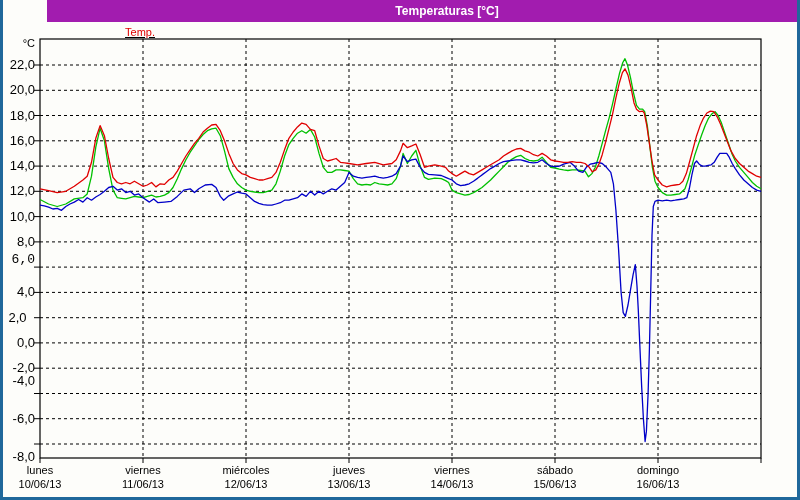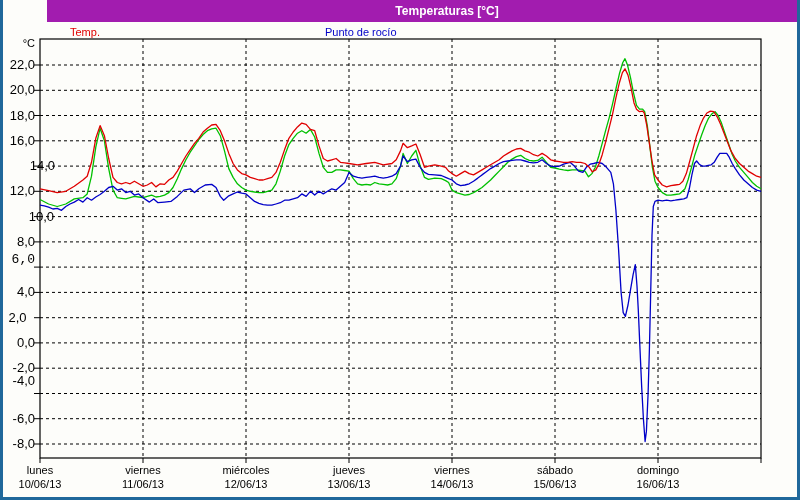--- a/index.html
+++ b/index.html
@@ -1,41 +1,38 @@
 <!DOCTYPE html>
 <html><head>
 <meta charset="utf-8">
 <style>
   html,body{margin:0;padding:0;background:#d0d0d0;font-family:"Liberation Sans",sans-serif;}
   #screen{position:relative;width:800px;height:500px;background:#fdfdfa;overflow:hidden;}
   #titlebar{position:absolute;left:0;top:0;width:800px;height:22px;line-height:22px;
             text-align:center;color:#ffffff;font-size:12px;font-weight:bold;}
   #frame-overlay{position:absolute;left:0;top:0;width:800px;height:500px;box-sizing:border-box;
                  border-left:3px solid;border-right:3px solid;border-bottom:3px solid;pointer-events:none;}
-  .legend-item{position:absolute;top:26px;width:140px;height:14px;font-size:11px;}
+  .legend-item{position:absolute;top:26px;width:140px;height:14px;font-size:11px;text-align:center;text-decoration:underline;}
   #unit-label{position:absolute;left:0;top:37px;width:35px;font-size:11px;text-align:right;color:#000;}
   .ylabel{position:absolute;left:0;width:35px;font-size:13px;text-align:right;color:#000;height:14px;line-height:14px;}
   .xday{position:absolute;width:102px;text-align:center;color:#000;}
   .xday .dname{position:absolute;left:0;top:0;width:102px;font-size:11px;height:14px;line-height:14px;}
   .xday .ddate{position:absolute;left:0;top:14px;width:102px;font-size:11px;height:14px;line-height:14px;}
   svg{position:absolute;left:0;top:0;}
 </style>
 </head>
 <body>
 
 <div id="screen">
   <div id="titlebar" style="background: #a21caf; margin-left: 47px;">
     <span>Temperaturas [°C]</span>
   </div>
 
   <div class="legend-item" style="left:70px;">
     <span style="color: rgb(224, 0, 0);">Temp.</span>
-  </div>
-  <div class="legend-item" style="left:325px;">
-    <span style="color: rgb(0, 0, 200);">Punto de rocío</span>
   </div>
 
   <div id="unit-label">°C</div>
 
   <svg id="plot" width="800" height="500" viewBox="0 0 800 500">
       <line x1="40" y1="65.0" x2="761" y2="65.0" stroke="#000000" stroke-width="1" stroke-dasharray="3 3"></line>
       <line x1="34" y1="65.0" x2="40" y2="65.0" stroke="#000" stroke-width="1"></line>
       <line x1="40" y1="90.3" x2="761" y2="90.3" stroke="#000000" stroke-width="1" stroke-dasharray="3 3"></line>
       <line x1="34" y1="90.3" x2="40" y2="90.3" stroke="#000" stroke-width="1"></line>
       <line x1="40" y1="115.5" x2="761" y2="115.5" stroke="#000000" stroke-width="1" stroke-dasharray="3 3"></line>
@@ -84,32 +81,32 @@
       <polyline points="40.0,199.5 48.6,204.0 57.2,206.5 65.8,204.0 74.3,198.9 82.9,197.7 87.2,193.9 91.5,176.2 95.8,147.1 100.1,128.2 104.4,140.8 108.7,168.6 113.0,190.1 117.3,197.7 121.5,198.3 125.8,198.9 130.1,197.7 134.4,196.4 138.7,197.0 143.0,197.7 147.3,196.4 151.6,195.1 155.9,197.0 160.2,196.4 164.5,195.1 168.8,192.6 173.0,187.5 177.3,178.7 181.6,168.6 185.9,159.8 190.2,152.2 194.5,145.9 198.8,139.5 203.1,134.5 207.4,130.7 211.7,128.8 216.0,128.2 220.3,135.7 224.5,150.9 228.8,168.6 233.1,177.4 237.4,183.8 241.7,187.5 246.0,190.1 250.3,191.3 254.6,192.0 258.9,192.6 263.2,192.6 267.5,191.3 271.8,190.1 276.0,183.8 280.3,171.1 284.6,156.0 288.9,144.6 293.2,138.3 297.5,133.2 301.8,130.7 306.1,133.2 310.4,129.4 314.7,137.0 319.0,153.4 323.3,167.3 327.5,172.4 331.8,172.4 336.1,169.9 340.4,169.9 344.7,170.5 349.0,171.1 351.1,174.9 353.3,178.7 357.6,183.8 361.9,185.0 366.2,184.4 370.5,185.0 374.8,182.5 379.0,183.8 383.3,184.4 387.6,185.0 391.9,183.8 396.2,178.7 400.5,166.1 403.1,153.4 407.4,163.5 411.7,156.0 415.9,150.3 420.2,166.1 424.5,177.4 428.4,179.3 434.8,178.1 441.3,178.7 445.6,180.6 448.6,182.5 452.0,190.1 456.3,192.6 460.6,193.9 464.9,195.1 469.2,194.5 473.5,192.6 477.8,190.1 482.0,187.5 486.3,183.8 490.6,180.0 494.9,175.5 499.2,171.1 503.5,166.7 507.8,162.3 512.1,159.1 516.4,156.6 520.7,155.3 525.0,158.5 529.3,160.4 533.5,161.0 537.8,160.4 542.1,157.2 546.4,162.3 550.7,167.3 555.0,168.0 559.3,169.2 563.6,169.9 567.9,170.5 572.2,169.9 576.5,169.9 580.8,170.5 585.0,171.1 588.5,176.8 591.9,173.6 595.3,167.3 598.8,156.0 602.2,143.3 605.6,130.7 609.1,118.1 612.5,104.2 615.9,89.0 619.4,73.8 622.8,62.5 625.0,58.7 627.5,65.0 630.5,77.6 633.5,92.8 636.5,105.4 639.5,109.2 642.6,109.2 644.7,111.7 647.3,125.6 649.8,145.9 652.4,167.3 655.0,181.2 658.0,187.5 662.3,192.6 666.6,195.1 670.9,195.1 675.2,194.5 679.5,193.9 685.0,188.8 688.0,180.0 691.5,167.3 694.9,154.7 698.3,144.6 701.8,134.5 705.2,125.6 708.6,118.1 712.1,113.6 715.1,111.7 718.1,115.5 721.5,123.1 724.9,133.2 728.4,143.3 731.8,153.4 735.3,161.0 739.5,167.3 743.8,172.4 748.1,177.4 752.4,182.5 756.7,186.3 761.0,188.8" fill="none" stroke="#00C000" stroke-width="1.3" stroke-linejoin="round"></polyline>
       <polyline points="40.0,205.2 44.3,205.9 48.6,207.1 52.9,209.0 57.2,208.4 61.5,210.3 65.8,206.5 70.0,204.0 74.3,202.1 78.6,199.5 82.9,202.1 87.2,197.7 91.5,200.2 95.8,197.0 100.1,194.5 104.4,191.3 108.7,187.5 113.0,186.3 117.3,190.1 121.5,188.8 125.8,192.6 130.1,191.3 134.4,195.1 138.7,193.9 143.0,197.7 149.4,202.1 153.7,198.9 158.0,202.7 164.5,202.1 170.9,201.4 177.3,196.4 183.8,190.1 190.2,188.8 194.5,192.6 198.8,188.8 205.2,185.0 211.7,184.4 216.0,187.5 220.3,196.4 223.7,200.2 228.8,195.8 233.1,193.9 237.4,192.0 241.7,193.2 246.0,193.9 250.3,197.7 254.6,201.4 258.9,203.3 263.2,204.6 267.5,205.2 271.8,205.2 276.0,204.0 280.3,202.7 284.6,200.2 288.9,200.2 293.2,198.9 297.5,197.7 301.8,193.9 306.1,196.4 310.4,191.3 314.7,195.1 319.0,191.3 323.3,193.9 327.5,191.3 331.8,188.8 336.1,190.1 340.4,186.3 344.7,182.5 349.0,172.4 353.3,176.2 357.6,177.4 361.9,178.1 366.2,177.4 370.5,176.8 374.8,176.2 379.0,177.4 383.3,178.1 387.6,177.4 391.9,176.2 396.2,173.6 400.5,166.1 403.1,156.0 407.4,161.6 411.7,159.8 415.9,159.1 420.2,167.3 424.5,172.4 428.4,174.3 434.8,174.9 441.3,175.5 445.6,177.4 448.6,178.7 452.0,180.0 456.3,183.8 460.6,185.6 464.9,185.0 469.2,183.8 473.5,181.2 477.8,178.1 482.0,174.9 486.3,171.8 490.6,168.6 494.9,166.1 499.2,163.5 503.5,161.6 507.8,161.0 512.1,160.4 516.4,159.8 520.7,159.8 525.0,161.0 529.3,162.3 533.5,162.9 537.8,162.3 542.1,159.8 546.4,163.5 550.7,166.1 555.0,166.7 559.3,166.1 563.6,164.2 570.0,162.3 574.3,166.1 578.6,171.1 582.9,172.4 586.3,167.3 590.2,164.2 593.6,163.5 597.9,162.3 602.2,163.5 606.5,167.3 610.8,172.4 613.4,183.8 615.9,210.3 618.5,248.2 621.1,292.4 623.2,312.6 625.4,316.4 628.0,305.0 630.5,289.9 633.1,274.7 635.3,264.6 637.0,286.1 638.3,310.1 640.0,349.3 641.7,387.1 643.4,418.7 645.1,441.5 646.4,431.4 648.1,393.5 649.4,349.3 650.7,292.4 652.0,235.6 653.3,206.5 655.0,201.4 658.0,200.2 662.3,200.8 666.6,200.2 670.9,200.8 675.2,200.2 679.5,199.5 683.8,198.9 686.8,197.7 689.3,188.8 691.9,174.9 694.5,163.5 696.6,161.0 699.2,164.2 702.2,166.1 705.2,166.1 708.2,165.4 711.2,164.8 714.2,162.3 717.2,157.2 719.8,153.4 723.2,153.4 726.7,153.4 729.2,157.2 732.2,163.5 735.3,168.6 739.5,174.9 743.8,180.0 748.1,183.8 752.4,187.5 756.7,190.1 761.0,191.3" fill="none" stroke="#0000C8" stroke-width="1.3" stroke-linejoin="round"></polyline>
       <polyline points="40.0,188.8 48.6,190.7 57.2,192.6 65.8,191.3 74.3,186.3 82.9,180.0 87.2,176.2 91.5,162.3 95.8,138.3 100.1,125.6 104.4,135.7 108.7,158.5 113.0,177.4 117.3,182.5 121.5,183.8 125.8,182.5 130.1,183.8 134.4,181.2 138.7,183.8 143.0,186.3 147.3,185.0 151.6,182.5 155.9,186.9 160.2,183.8 164.5,184.4 168.8,180.0 173.0,177.4 177.3,171.1 181.6,163.5 185.9,156.0 190.2,149.6 194.5,143.3 198.8,138.3 203.1,132.0 207.4,128.2 211.7,125.0 216.0,124.4 220.3,130.7 224.5,140.8 228.8,153.4 233.1,163.5 237.4,169.9 241.7,173.6 246.0,174.9 250.3,177.4 254.6,178.7 258.9,180.0 263.2,180.0 267.5,178.7 271.8,177.4 276.0,172.4 280.3,162.3 284.6,149.6 288.9,138.3 293.2,132.0 297.5,126.9 301.8,123.1 306.1,124.4 310.4,129.4 314.7,130.7 319.0,145.9 323.3,158.5 327.5,161.0 331.8,159.8 336.1,158.5 340.4,162.3 344.7,162.9 349.0,163.5 357.6,164.8 366.2,163.5 374.8,162.3 383.3,164.8 391.9,163.5 396.2,159.8 400.5,150.9 403.1,143.3 407.4,147.7 411.7,145.9 415.9,144.0 420.2,154.7 424.5,167.3 428.4,166.1 434.8,164.8 441.3,166.1 445.6,167.3 448.6,171.1 452.0,173.6 456.3,176.2 460.6,173.6 464.9,171.1 469.2,173.6 473.5,174.9 477.8,172.4 482.0,169.9 486.3,167.3 490.6,164.8 494.9,162.3 499.2,159.8 503.5,156.0 507.8,153.4 512.1,150.9 516.4,149.0 520.7,148.4 525.0,150.9 529.3,152.2 533.5,154.7 537.8,156.0 542.1,153.4 546.4,156.0 550.7,159.8 555.0,161.0 559.3,161.6 563.6,162.3 567.9,162.3 572.2,161.6 576.5,162.3 580.8,162.3 585.0,163.5 589.3,167.3 592.3,171.8 595.8,169.9 599.2,163.5 602.2,154.7 605.6,142.1 609.1,128.2 612.5,114.3 615.9,97.8 619.4,82.7 622.4,72.6 625.0,68.8 628.0,75.1 631.0,87.7 634.0,102.9 636.5,109.2 639.5,111.7 642.6,111.1 644.3,113.0 646.8,125.6 649.4,143.3 652.0,161.0 654.6,174.9 658.0,180.0 662.3,185.0 666.6,186.9 670.9,185.6 675.2,185.0 679.5,184.4 682.9,181.2 686.3,173.6 689.8,161.0 693.2,148.4 696.6,135.7 700.1,125.6 703.5,118.1 706.9,113.0 710.4,111.1 713.8,111.7 717.2,116.8 720.7,124.4 724.1,133.2 727.5,142.1 731.0,150.9 735.3,158.5 739.5,163.5 743.8,167.3 748.1,171.1 752.4,173.6 756.7,176.2 761.0,177.4" fill="none" stroke="#E00000" stroke-width="1.3" stroke-linejoin="round"></polyline>
     </svg>
 
   <div id="ylabels">
       <div class="ylabel" style="top: 58px;">22,0</div>
       <div class="ylabel" style="top: 83.2667px;">20,0</div>
       <div class="ylabel" style="top: 108.533px;">18,0</div>
       <div class="ylabel" style="top: 133.8px;">16,0</div>
-      <div class="ylabel" style="top: 159.067px; padding-left: 20px;">14,0</div>
+      <div class="ylabel" style="top: 159.067px;">14,0</div>
       <div class="ylabel" style="top: 184.333px;">12,0</div>
-      <div class="ylabel" style="top: 209.6px; padding-left: 19px;">10,0</div>
+      <div class="ylabel" style="top: 209.6px;">10,0</div>
       <div class="ylabel" style="top: 234.867px;">8,0</div>
       <div class="ylabel" style="top: 253px; font-family: Liberation Mono, monospace;">6,0</div>
       <div class="ylabel" style="top: 285.4px;">4,0</div>
       <div class="ylabel" style="top: 310.667px; text-align: center;">2,0</div>
       <div class="ylabel" style="top: 335.933px;">0,0</div>
       <div class="ylabel" style="top: 361.2px;">-2,0</div>
       <div class="ylabel" style="top: 374px;">-4,0</div>
       <div class="ylabel" style="top: 411.733px;">-6,0</div>
-      <div class="ylabel" style="top: 437px;">-8,0</div>
+      <div class="ylabel" style="top: 450px;">-8,0</div>
     </div>
   <div id="xlabels">
       <div class="xday" style="left: -11px; top: 463px;">
         <div class="dname">lunes</div>
         <div class="ddate">10/06/13</div>
       </div>
       <div class="xday" style="left: 92px; top: 463px;">
         <div class="dname">viernes</div>
         <div class="ddate">11/06/13</div>
       </div>

